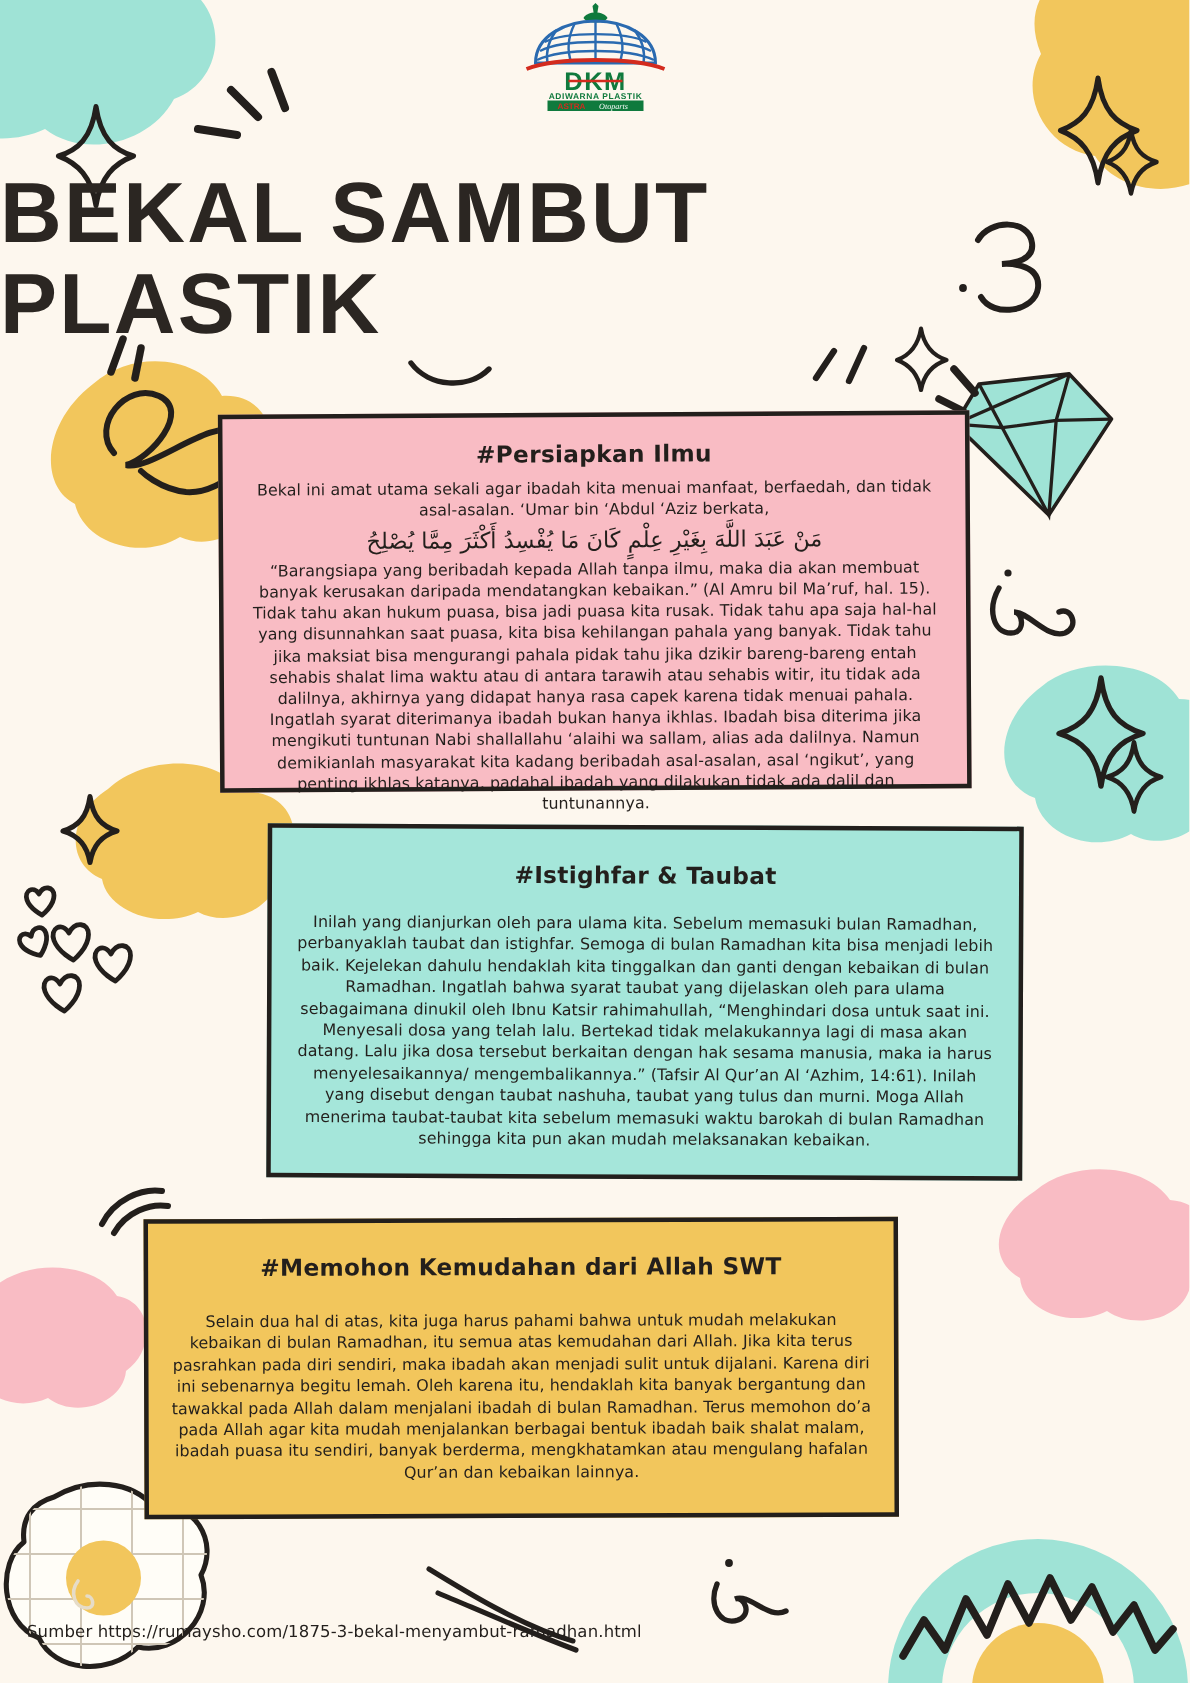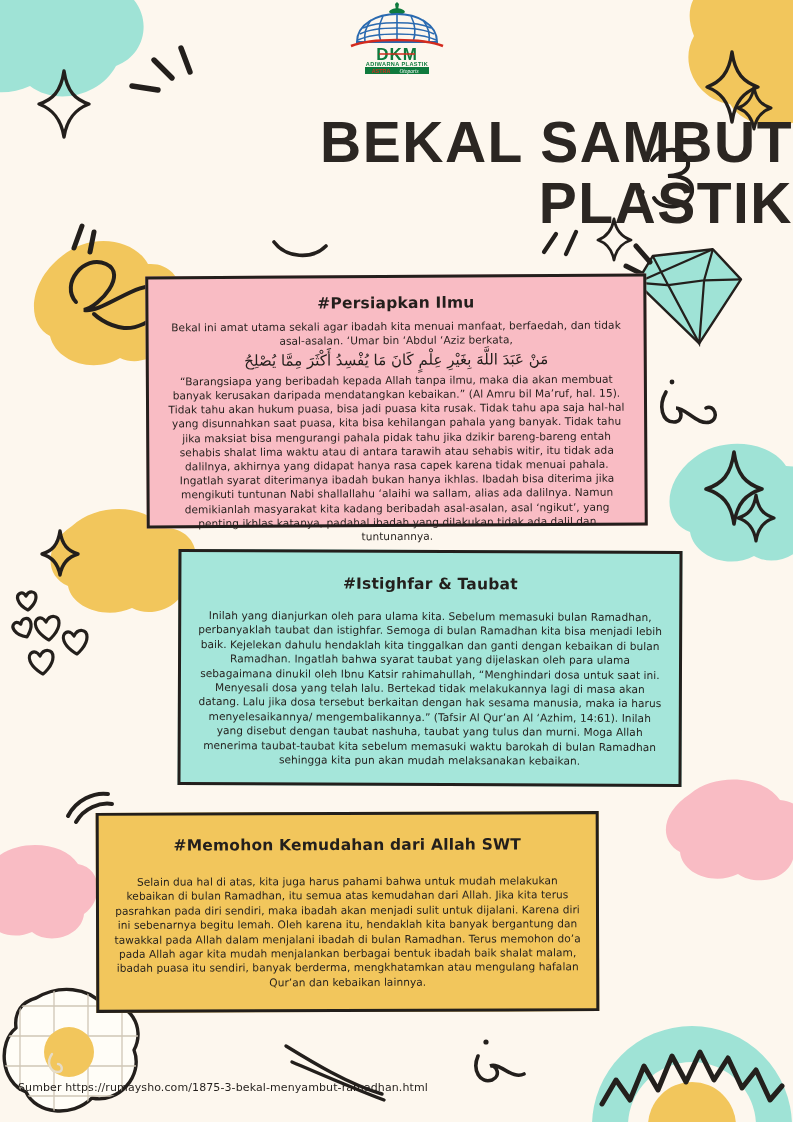--- a/index.html
+++ b/index.html
@@ -39,21 +39,21 @@
     height: 72px;
     z-index: 6;
   }
 
   
   .title {
     position: absolute;
     top: 74px;
     left: 0;
     width: 793px;
-    text-align: right;
+    text-align: left;
     z-index: 5;
     font-family: "Liberation Sans", sans-serif;
     font-weight: bold;
     color: #2b2622;
     font-size: 57px;
     line-height: 1.06;
     letter-spacing: 1.5px;
   }
   .title-line { display: block; white-space: nowrap; }
 

